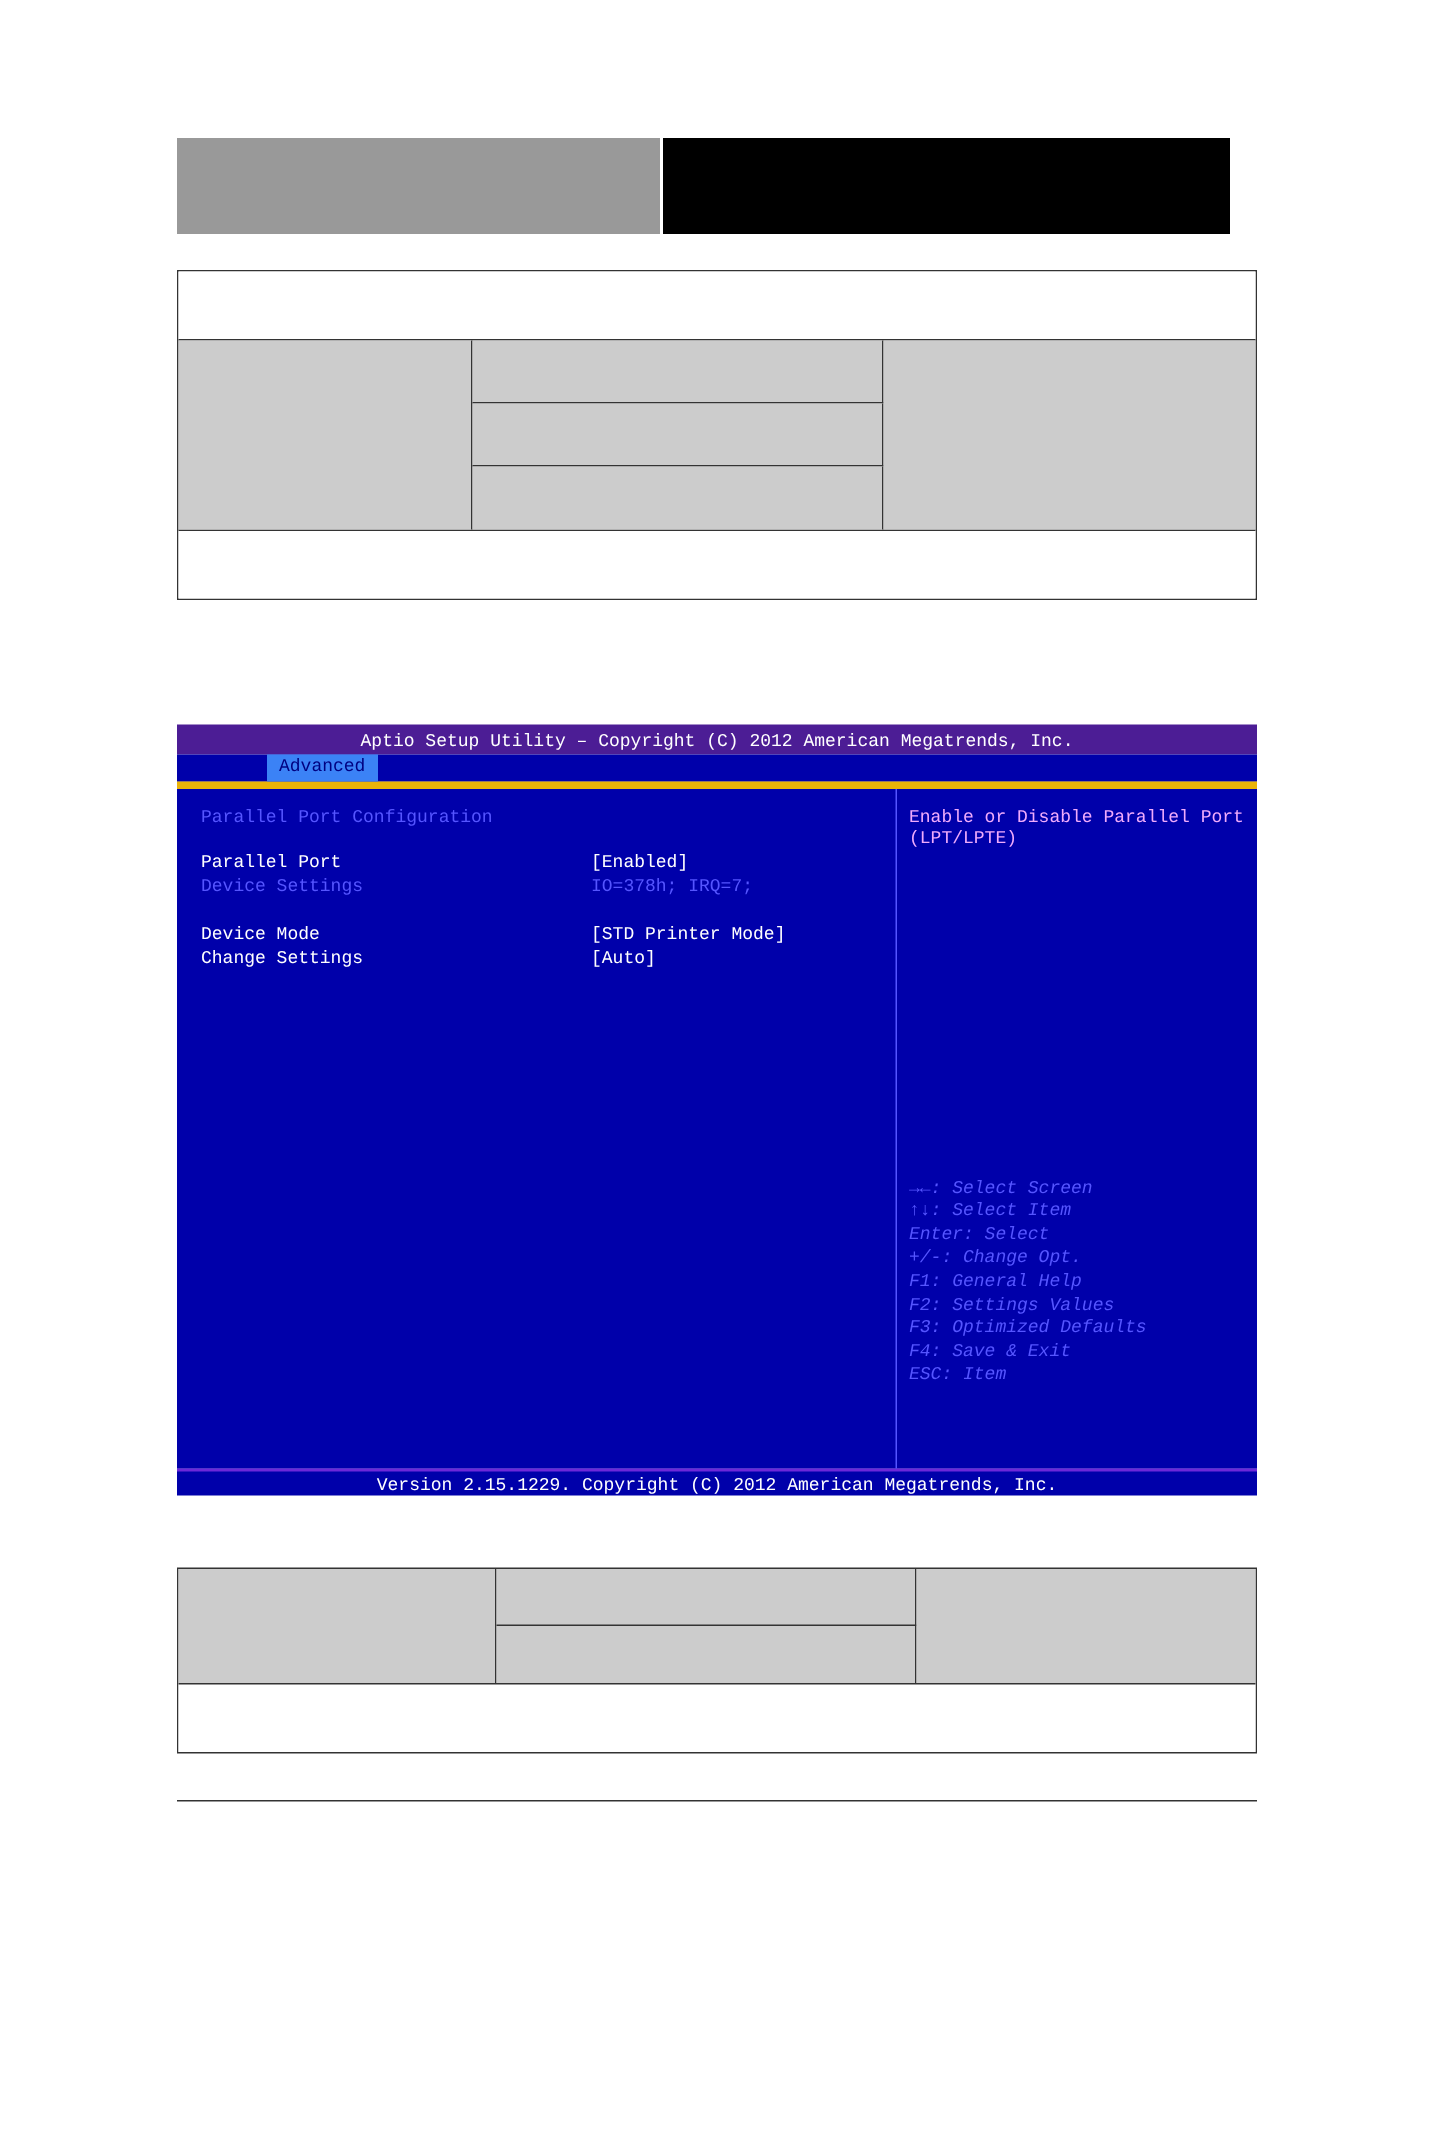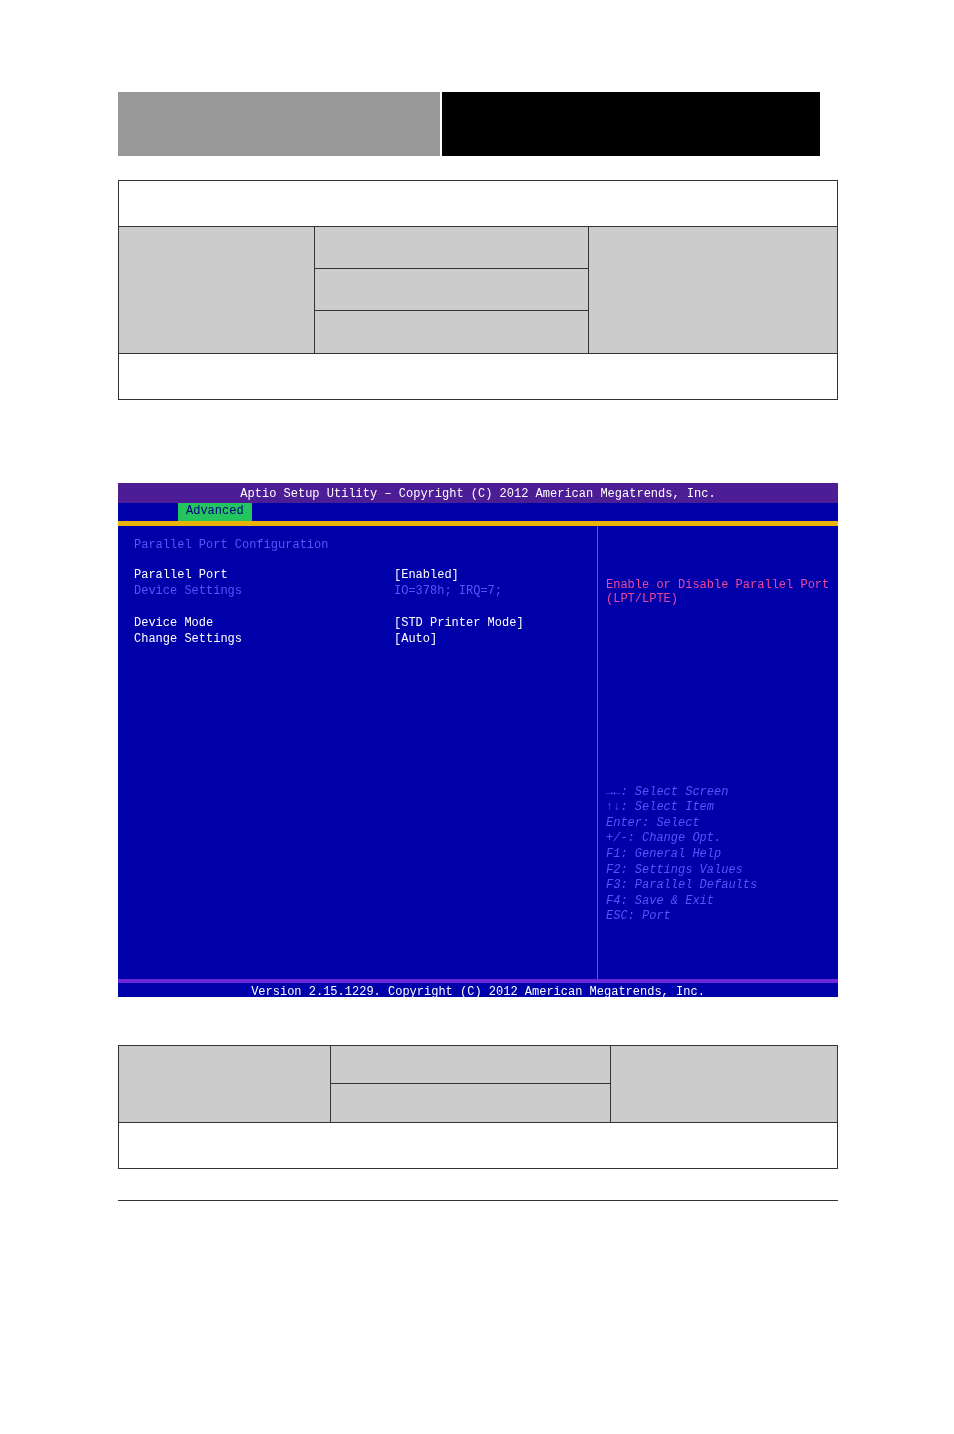--- a/index.html
+++ b/index.html
@@ -93,21 +93,21 @@
     }
     .bios-tabs {
       background: #0000aa;
       height: 18px;
       display: flex;
     }
     .bios-tab-spacer {
       width: 60px;
     }
     .bios-tab {
-      background: #22c55e;
+      background: #3b82f6;
       color: #000080;
       padding: 1px 8px;
     }
     .bios-body {
       display: flex;
       background: #0000aa;
       height: 458px;
       border-top: 5px solid #eab308;
     }
     .bios-main {
@@ -139,38 +139,37 @@
       width: 260px;
       color: #5555ff;
     }
     .bios-value {
       color: white;
     }
     .bios-value-gray {
       color: #5555ff;
     }
     .bios-help-top {
-      color: #ec4899;
-      margin-top: 40px;
+      color: #f0abfc;
     }
     .bios-help-keys {
       margin-top: auto;
       margin-bottom: 42px;
       color: #5555ff;
       font-style: italic;
     }
     .bios-help-keys div {
       line-height: 1.3;
     }
     .bios-footer {
       background: #0000aa;
       color: white;
       text-align: center;
       padding: 2px 0;
-      border-top: 4px solid #6d28d9;
+      border-top: 2px solid #6d28d9;
       height: 18px;
     }
     
     .table2-container {
       position: absolute;
       top: 1045px;
       left: 118px;
       width: 720px;
       border: 1px solid #333;
     }
@@ -264,23 +263,23 @@
     </div>
     <div class="bios-sidebar">
       <div class="bios-help-top">Enable or Disable Parallel Port (LPT/LPTE)</div>
       <div class="bios-help-keys">
         <div>→←: Select Screen</div>
         <div>↑↓: Select Item</div>
         <div>Enter: Select</div>
         <div>+/-: Change Opt.</div>
         <div>F1: General Help</div>
         <div>F2: Settings Values</div>
-        <div>F3: Parallel Defaults</div>
+        <div>F3: Optimized Defaults</div>
         <div>F4: Save &amp; Exit</div>
-        <div>ESC: Port</div>
+        <div>ESC: Item</div>
       </div>
     </div>
   </div>
   <div class="bios-footer">Version 2.15.1229. Copyright (C) 2012 American Megatrends, Inc.</div>
 </div>
 
 <div class="table2-container">
   <div class="table2-grid">
     <div class="t2col1"></div>
     <div class="t2col2">

